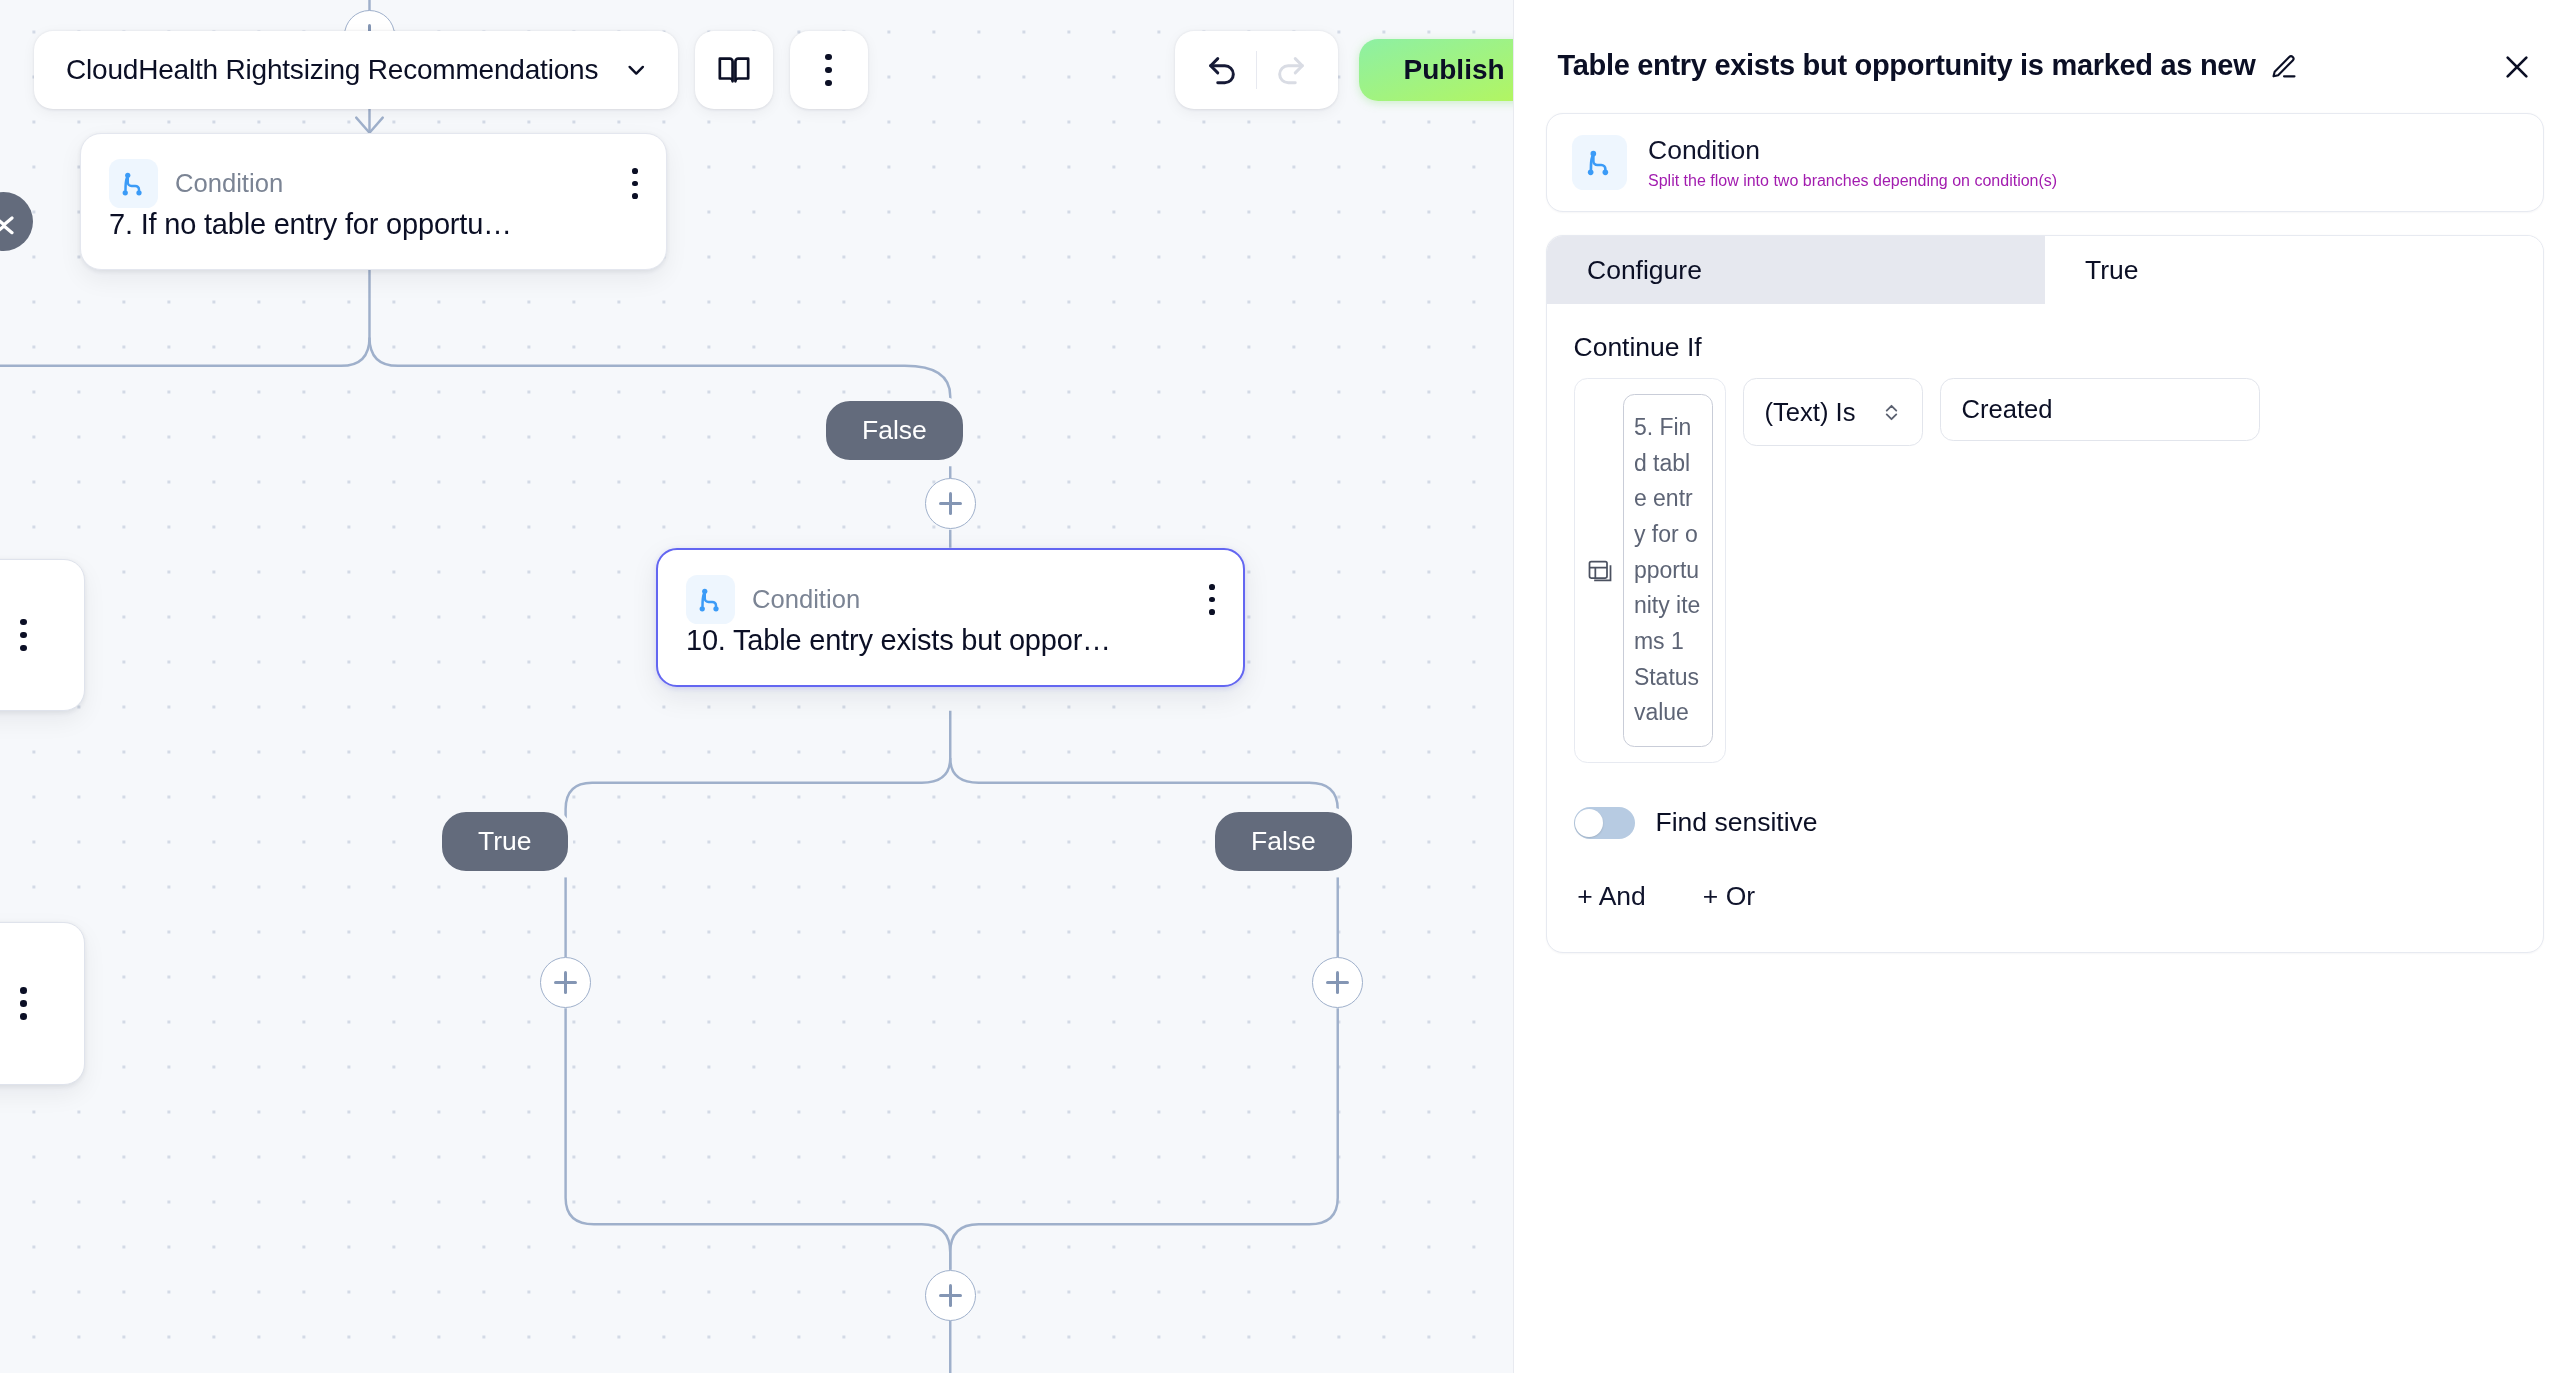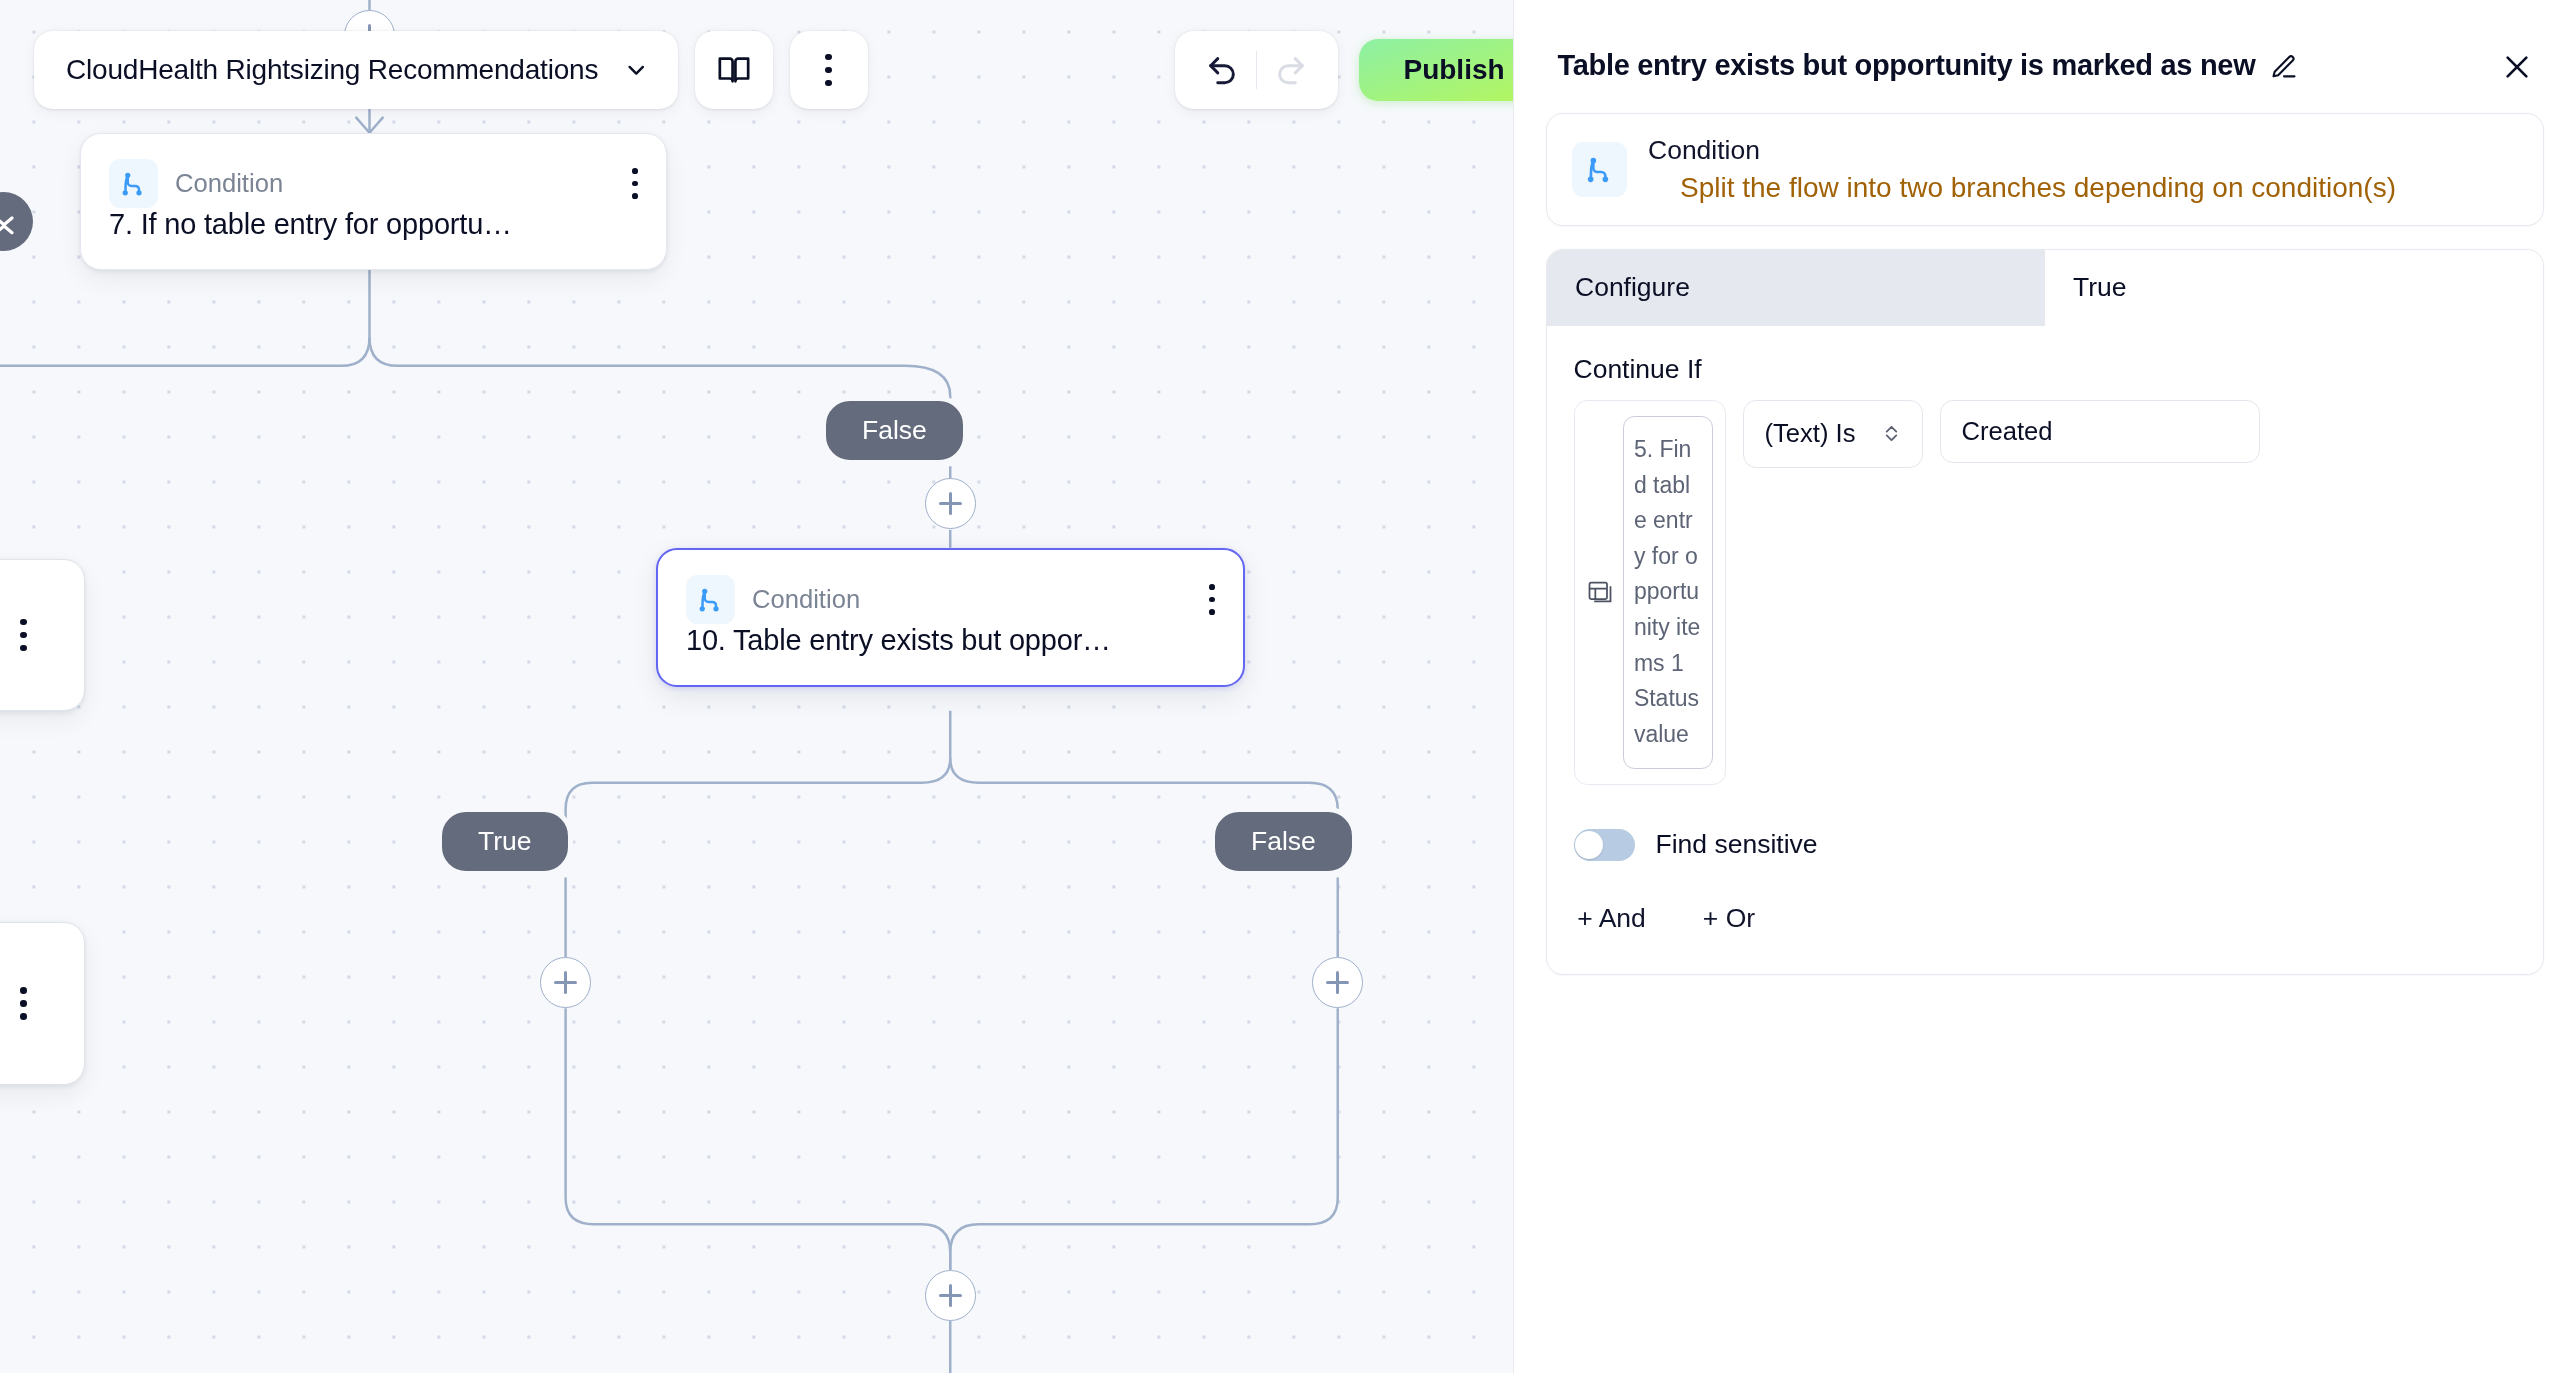--- a/index.html
+++ b/index.html
@@ -127,30 +127,30 @@
   .pencil { flex: none; margin-top: 3.8px; cursor: pointer; }
   .panel-close { margin-left: auto; cursor: pointer; padding: 1.9px 5.7px; }
 
   .info-card {
     margin-top: 25px; border: 0.9px solid #e7eaf1; border-radius: 17px;
     background: #fff; padding: 21px 25px; display: flex; align-items: center; gap: 21px;
     box-shadow: 0 0.9px 1.9px rgba(17,24,39,.04);
   }
   .info-icon { width: 55px; height: 55px; border-radius: 11.4px; background: #eef6fe; display: flex; align-items: center; justify-content: center; flex: none; }
   .info-title { font-size: 26.5px; color: #10142c; }
-  .info-sub { font-size: 28px; color: #a16207; margin-top: 5.7px; margin-left: 32px; }
+  .info-sub { font-size: 16px; color: #a21caf; margin-top: 5.7px; }
 
   .config-card {
     margin-top: 23px; border: 0.9px solid #e7eaf1; border-radius: 17px;
     background: #fff; overflow: hidden; box-shadow: 0 0.9px 1.9px rgba(17,24,39,.04);
   }
   .tabs { display: flex; }
   .tab {
-    flex: 1; height: 76px; display: flex; align-items: center;
-    padding-left: 28px; font-size: 26.5px; color: #0b0f25; cursor: pointer;
+    flex: 1; height: 68px; display: flex; align-items: center;
+    padding-left: 40px; font-size: 26.5px; color: #0b0f25; cursor: pointer;
     background: #fff;
     text-align: right;
   }
   .tab.active { background: #e6e8ef; font-weight: 400; }
 
   .cfg-body { padding: 28px 26.5px 40px 26.5px; }
   .cfg-label { font-size: 26.5px; color: #0b0f25; }
 
   .cond-row { margin-top: 15px; display: flex; align-items: flex-start; gap: 17px; }
   .var-wrap {

